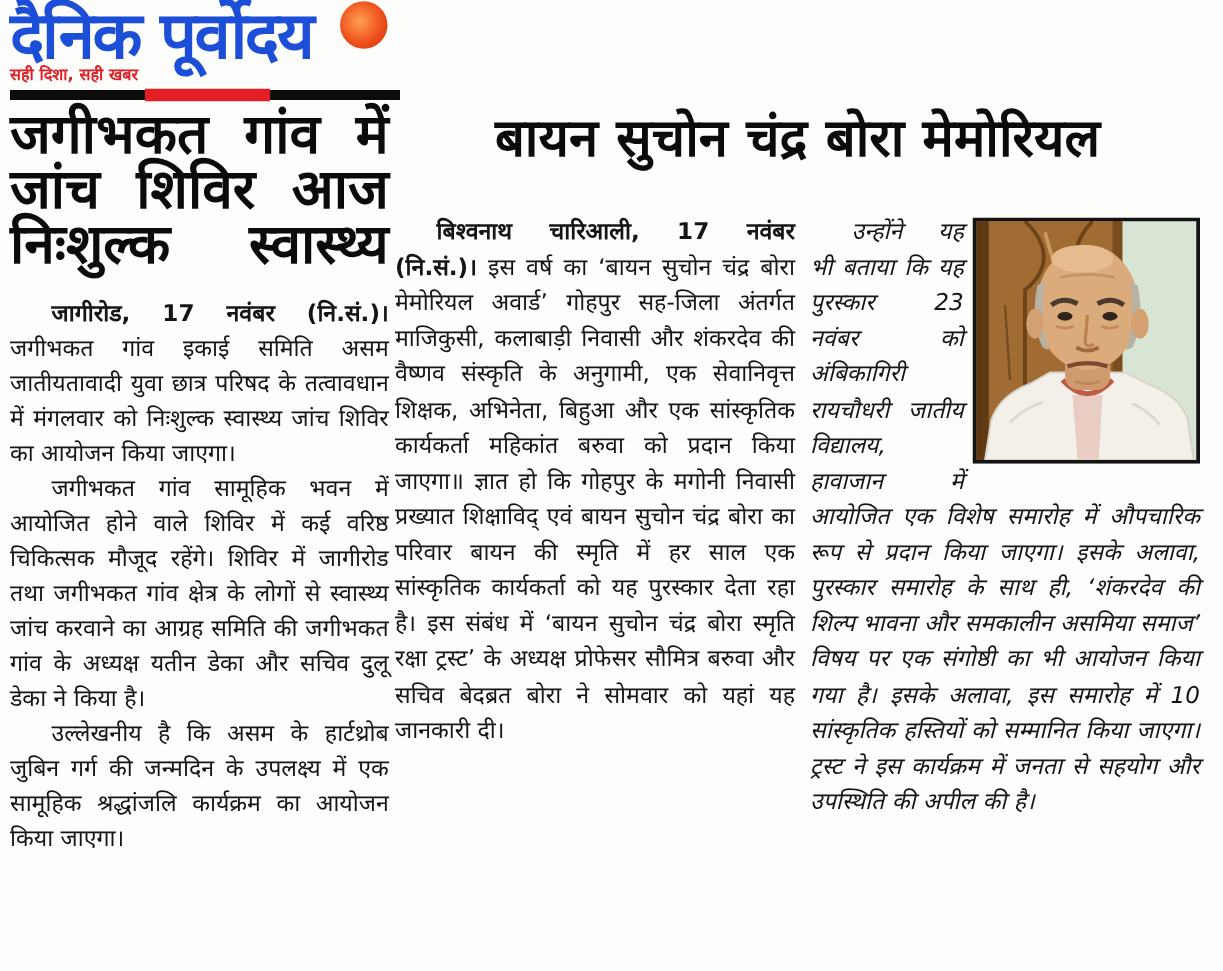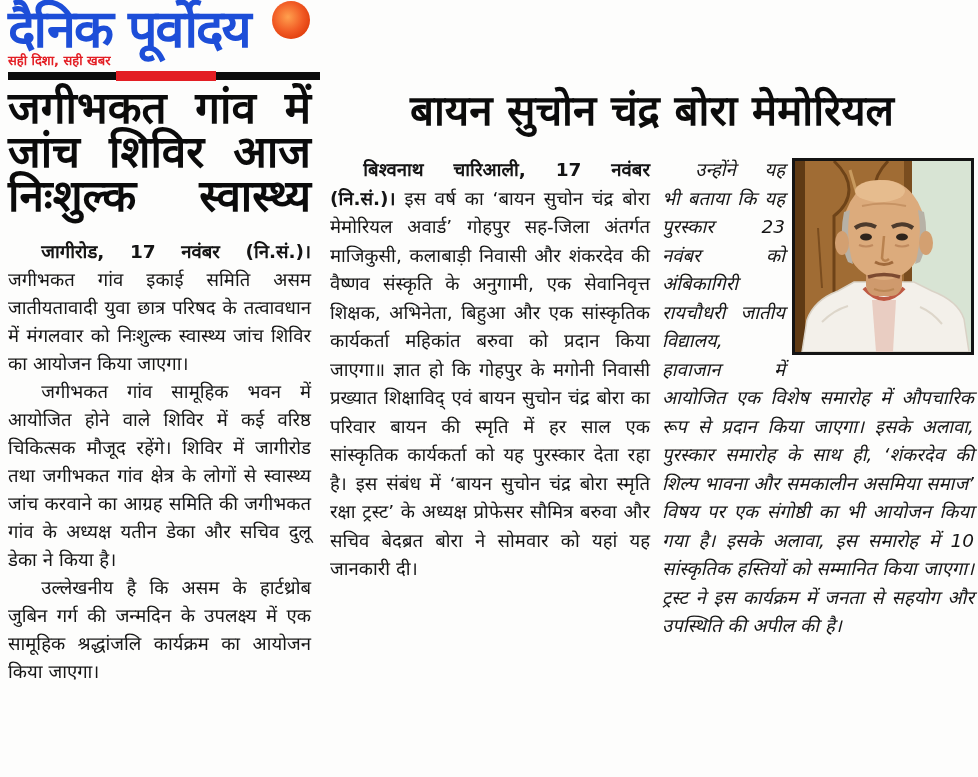--- a/index.html
+++ b/index.html
@@ -22,26 +22,26 @@
   
   .left-col{position:absolute;left:8px;top:86px;width:303px;}
   .left-headline .hline{
     font-size:44px;font-weight:700;line-height:44px;color:#0b0b0b;
     text-align:justify;text-align-last:justify;
   }
   .bodytext{font-size:18.5px;line-height:28px;text-align:justify;margin-top:20px;}
   .bodytext p{margin:0;text-indent:1.8em;}
   .dateline{font-weight:700;}
   
-  .main-art{position:absolute;left:330px;top:82px;width:644px;}
+  .main-art{position:absolute;left:316px;top:82px;width:644px;}
   .main-headline .hline{
     font-size:42px;font-weight:700;line-height:58px;color:#0b0b0b;
     text-align:center;white-space:nowrap;
   }
-  .cols{display:flex;gap:12px;margin-top:16px;}
+  .cols{display:flex;gap:12px;margin-top:32px;}
   .col{font-size:18.5px;line-height:28.5px;text-align:justify;}
   .col p{margin:0;text-indent:1.8em;}
   .col1{width:320px;}
   .col2{width:312px;font-style:italic;}
   .photo{float:right;width:182px;height:197px;margin:2px 0 4px 7px;display:block;}
 </style>
 </head>
 <body>
 
 <header class="masthead">

